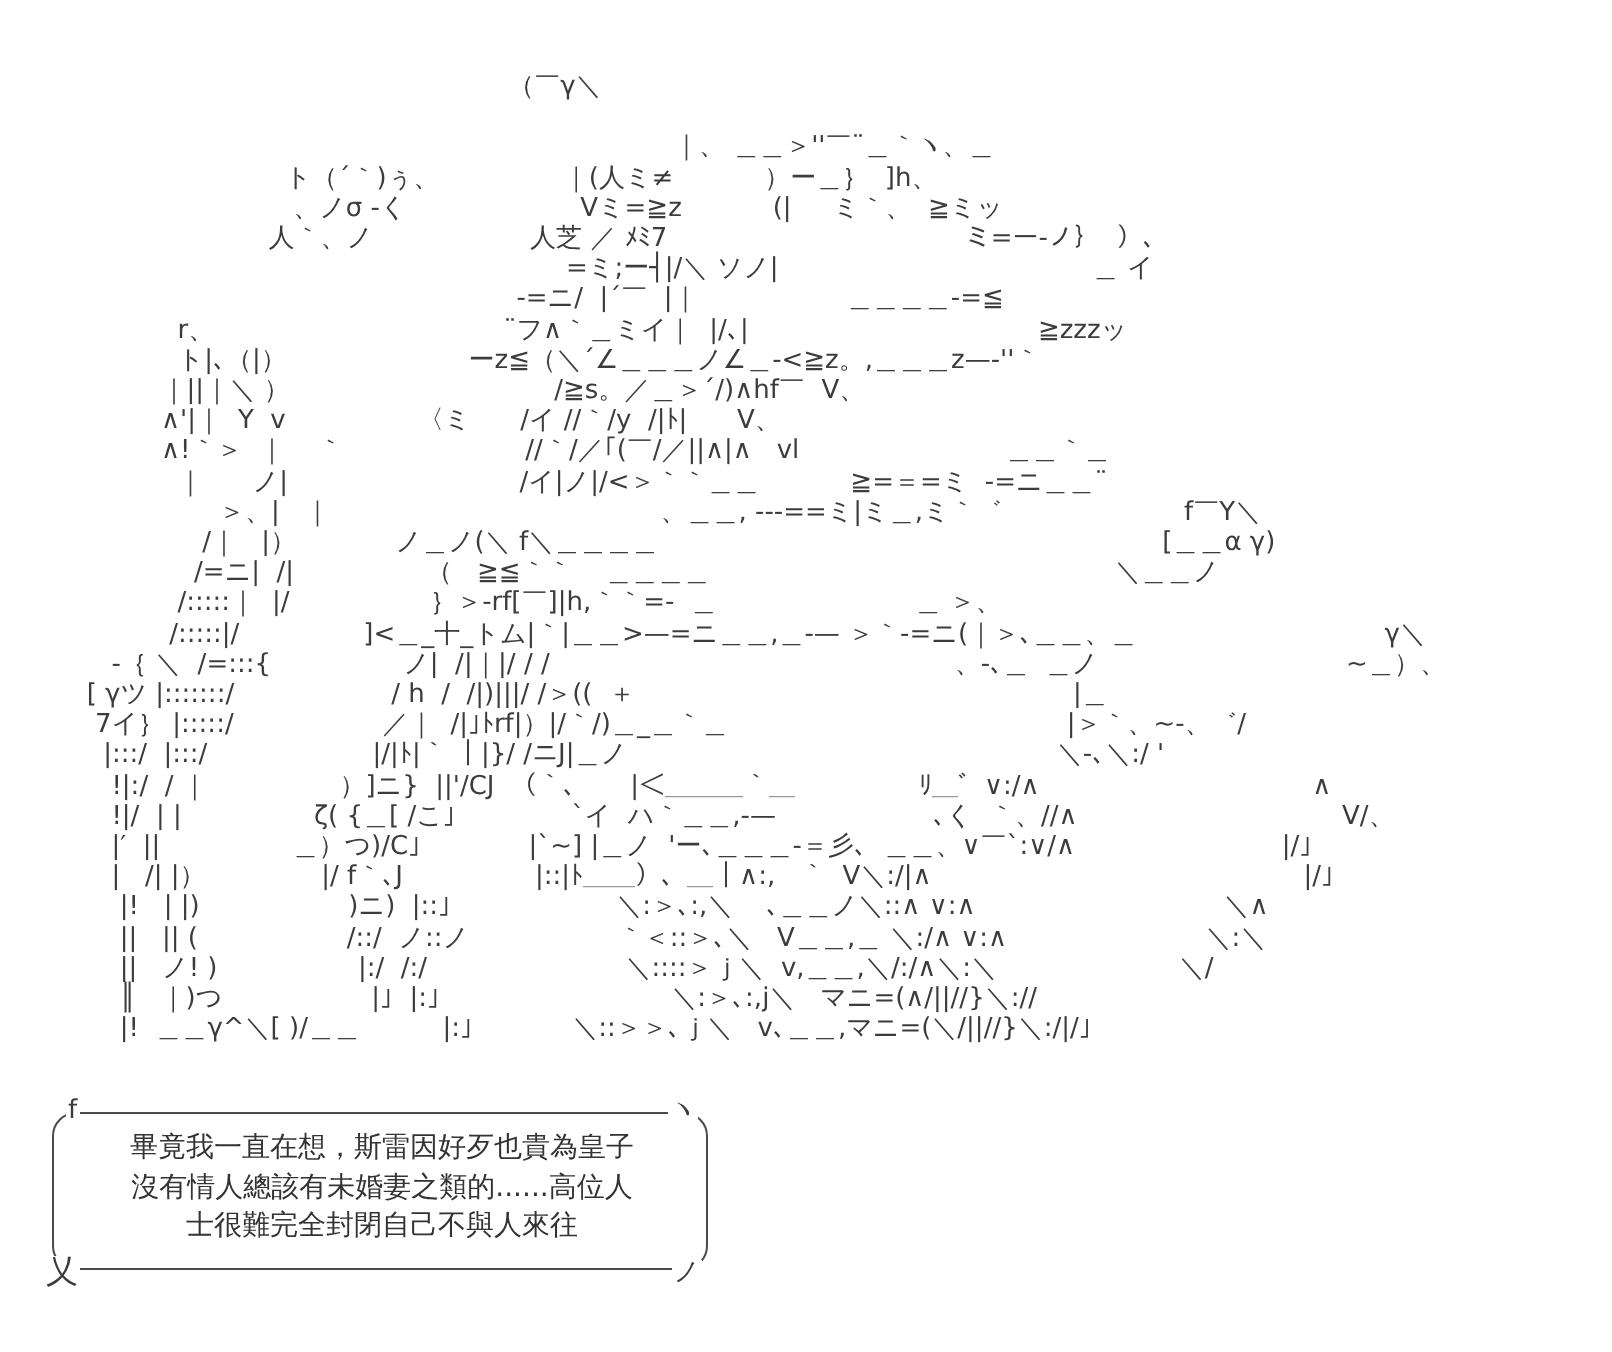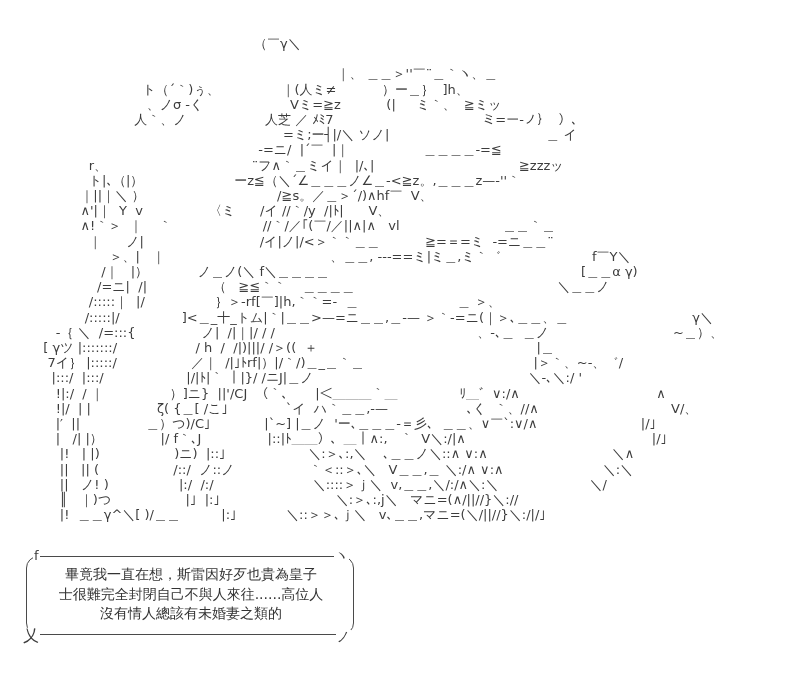--- a/index.html
+++ b/index.html
@@ -64,17 +64,17 @@
               ║   ｜)つ                  |｣  |:｣                            ＼:＞､:,j＼   マニ=(∧/||//}＼://
               |!  ＿＿γ^＼[ )/＿＿          |:｣            ＼::＞＞､ｊ＼   v､＿＿,マニ=(＼/||//}＼:/|/｣</pre>
 
   <div class="bubble">
     <span class="corner c-tl">f</span>
     <span class="corner c-tr">ヽ</span>
     <span class="corner c-bl">乂</span>
     <span class="corner c-br">ノ</span>
 
     <p>畢竟我一直在想，斯雷因好歹也貴為皇子</p>
-    <p>士很難完全封閉自己不與人來往......高位人</p>
-    <p>沒有情人總該有未婚妻之類的</p>
+    <p>沒有情人總該有未婚妻之類的......高位人</p>
+    <p>士很難完全封閉自己不與人來往</p>
   </div>
 
 </div>
 
 </body></html>

